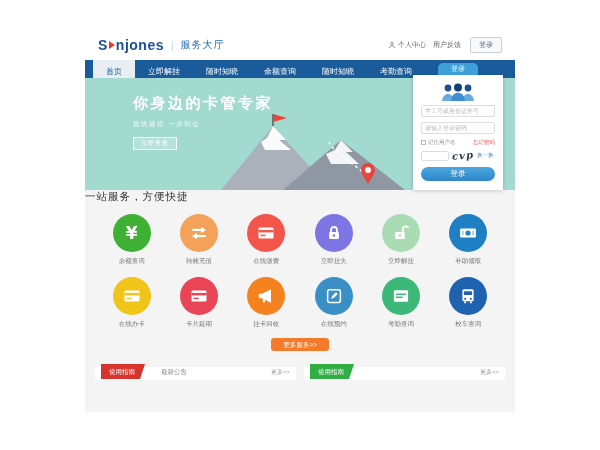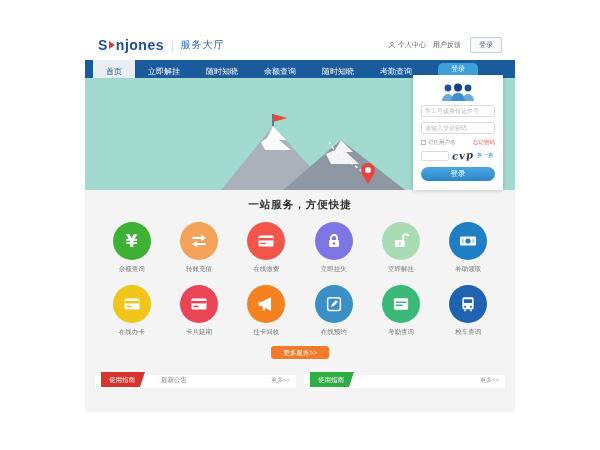--- a/index.html
+++ b/index.html
@@ -49,21 +49,21 @@
   .cap-row { display:flex; align-items:center; margin-top:4px; gap:3px; }
   .cap-input { width:28px !important; height:10px !important; margin-bottom:0 !important; }
   .cap-img { font-family:"DejaVu Serif","Liberation Serif",serif; font-style:italic; font-weight:bold;
              font-size:10px; color:#2b3a4a; transform:rotate(-4deg); letter-spacing:1px; cursor:pointer; }
   .cap-refresh { font-size:5.5px; color:#3a8fd0; cursor:pointer; white-space:nowrap; }
   .login-submit { margin-top:6px; width:100%; height:14px; border:none; border-radius:8px; color:#fff;
                   font-size:7.5px; background:linear-gradient(#4aa6e0,#2f86c8); cursor:pointer; }
 
   
   .main { background:#f4f4f4; height:222px; overflow:hidden; }
-  .sec-title { text-align:center; font-size:10.5px; font-weight:bold; color:#333; letter-spacing:1px; padding-top:8px; }
+  .sec-title { font-size:10.5px; font-weight:normal; color:#333; letter-spacing:1px; padding-top:0; }
   .svc-grid { width:404px; margin:10px auto 0; display:grid; grid-template-columns:repeat(6,1fr); row-gap:11px; }
   .svc { text-align:center; cursor:pointer; }
   .svc-circle { width:38px; height:38px; border-radius:50%; margin:0 auto 5px; display:flex;
                 align-items:center; justify-content:center; }
   .svc-label { font-size:6.5px; color:#777; }
   .yen { color:#fff; font-size:17px; font-weight:bold; font-family:"DejaVu Sans",sans-serif; }
   .more-btn { display:block; margin:9px auto 0; width:58px; height:13px; background:#f57a2a; border:none;
               border-radius:3px; color:#fff; font-size:6.5px; line-height:13px; text-align:center; cursor:pointer; }
 
   
@@ -107,20 +107,25 @@
   <div class="nav" id="nav">
       <div class="nav-item active">首页</div>
       <div class="nav-item">立即解挂</div>
       <div class="nav-item">随时知晓</div>
       <div class="nav-item">余额查询</div>
       <div class="nav-item">随时知晓</div>
       <div class="nav-item">考勤查询</div>
     </div>
 
   <div class="hero">
+    <div class="hero-text">
+      <div class="hero-title">你身边的卡管专家</div>
+      <div class="hero-sub">提供捷径 一步到位</div>
+      <span class="hero-cta">立即查看</span>
+    </div>
     <svg class="mountains" viewBox="0 0 192 82">
       <polygon points="60,18 118,82 8,82" fill="#aab1bb"></polygon>
       <polygon points="60,18 73,32 66,32 78,42 52,42 48,34 54,30" fill="#ffffff" opacity="0.95"></polygon>
       <polygon points="128,32 192,82 70,82" fill="#8f97a3"></polygon>
       <polygon points="128,32 140,44 133,44 146,56 118,56 113,46 122,42" fill="#f2f4f6"></polygon>
       <line x1="60" y1="18" x2="60" y2="6" stroke="#5a6068" stroke-width="1.6"></line>
       <polygon points="60,6 74,10 60,14" fill="#e8453c"></polygon>
       <path d="M155 74 C150 60 138 56 128 48 C122 43 118 38 116 34" fill="none" stroke="#ffffff" stroke-width="1.4" stroke-dasharray="3,3"></path>
       <g>
         <circle cx="155" cy="62" r="7" fill="#e8453c"></circle>

